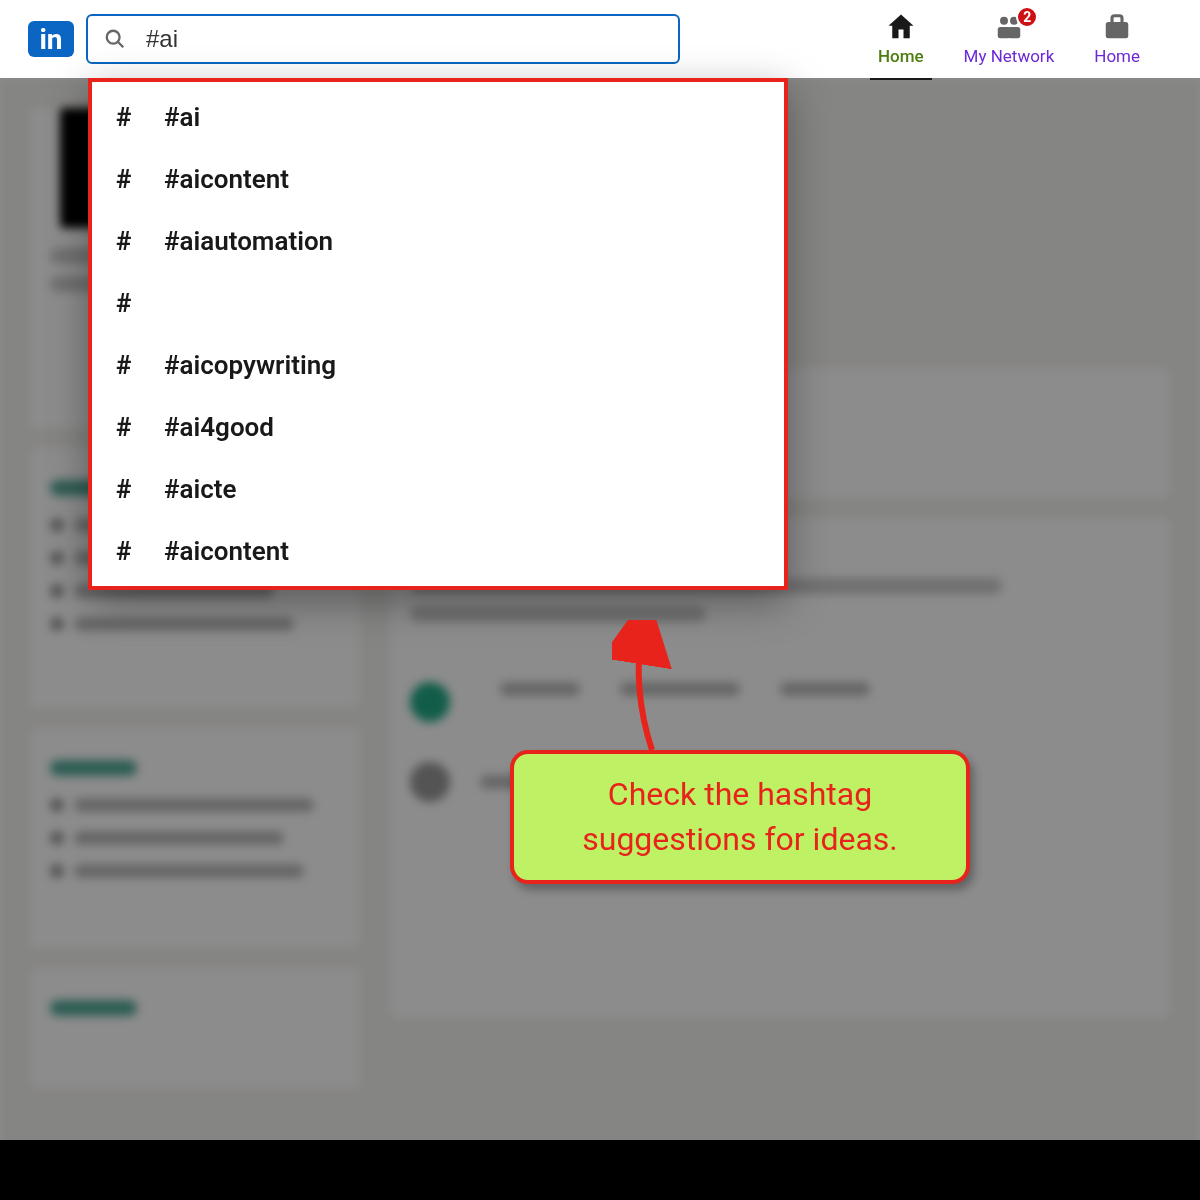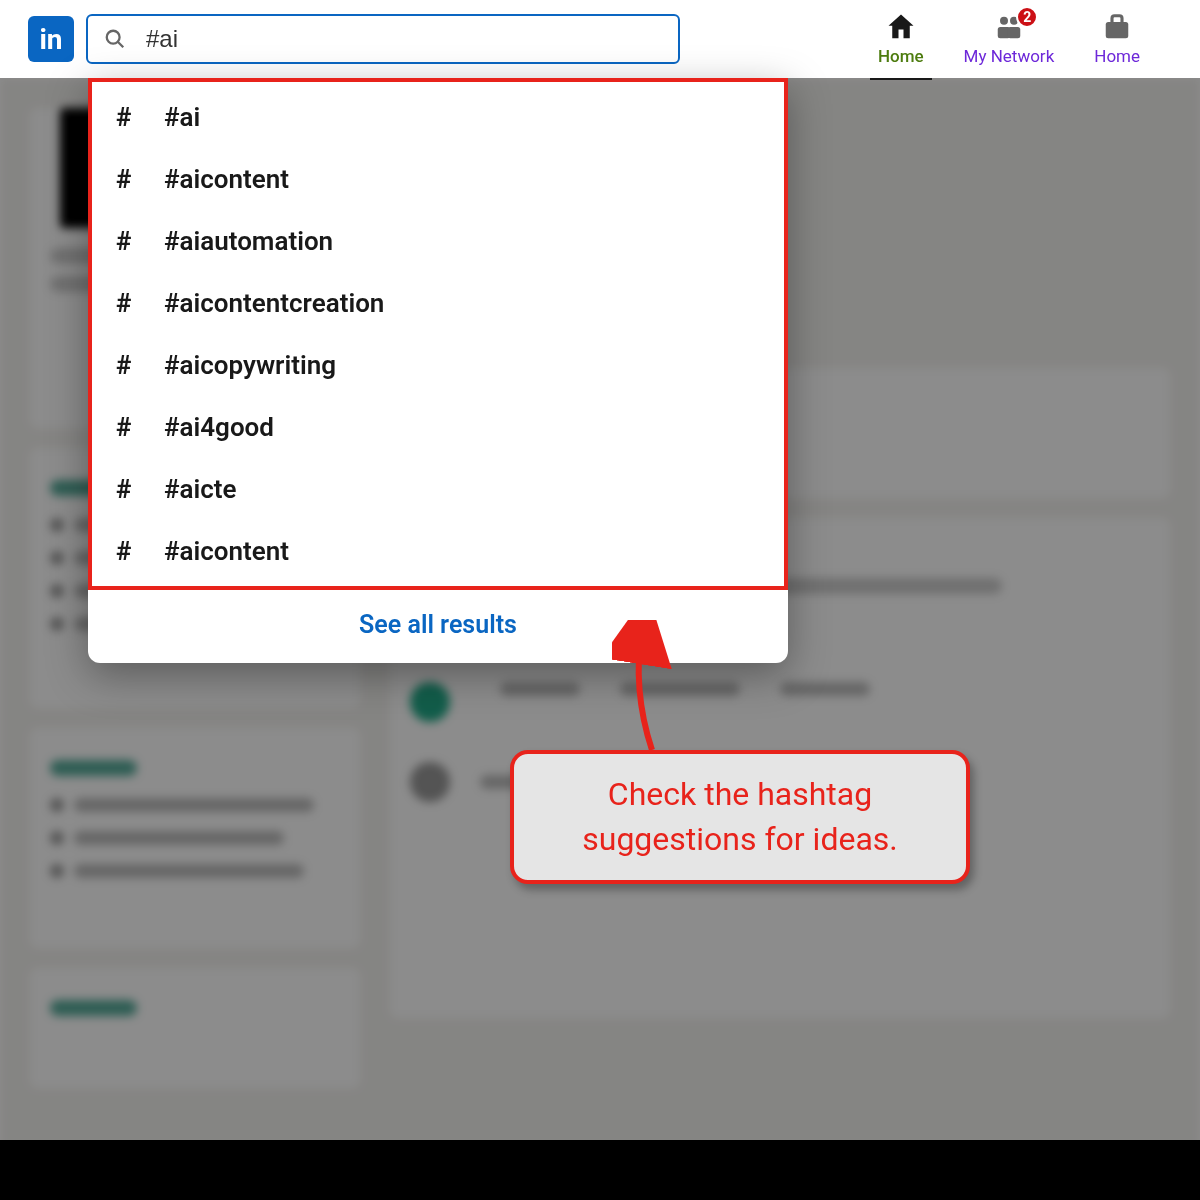--- a/index.html
+++ b/index.html
@@ -16,21 +16,21 @@
     height: 78px;
     background: #fff;
     display: flex;
     align-items: center;
     padding: 0 20px 0 28px;
     position: relative;
     z-index: 50;
   }
   .logo {
     width: 46px;
-    height: 46px;
+    height: 36px;
     background: #0a66c2;
     color: #fff;
     border-radius: 6px;
     display: flex;
     align-items: center;
     justify-content: center;
     font-weight: 700;
     font-size: 28px;
     margin-right: 12px;
     flex-shrink: 0;
@@ -165,21 +165,21 @@
     font-size: 25px;
     font-weight: 600;
     cursor: pointer;
   }
   
   .callout {
     position: absolute;
     top: 750px;
     left: 510px;
     width: 460px;
-    background: #e5e5e5;
+    background: #bef264;
     border: 4px solid #e8231b;
     border-radius: 18px;
     padding: 18px 24px;
     font-size: 32px;
     color: #e8231b;
     text-align: center;
     line-height: 1.4;
     z-index: 70;
     box-shadow: 4px 6px 8px rgba(0,0,0,0.3);
   }
@@ -286,40 +286,38 @@
     <div class="suggestion">
         <span class="hash">#</span>
         <span>#aicontent</span>
       </div>
     <div class="suggestion">
         <span class="hash">#</span>
         <span>#aiautomation</span>
       </div>
     <div class="suggestion">
         <span class="hash">#</span>
-        <span>#aicontentcreation</span>
       </div>
     <div class="suggestion">
         <span class="hash">#</span>
         <span>#aicopywriting</span>
       </div>
     <div class="suggestion">
         <span class="hash">#</span>
         <span>#ai4good</span>
       </div>
     <div class="suggestion">
         <span class="hash">#</span>
         <span>#aicte</span>
       </div>
     <div class="suggestion">
         <span class="hash">#</span>
         <span>#aicontent</span>
       </div>
   </div>
-  <div class="see-all">See all results</div>
 </div>
 
 <svg class="arrow" width="80" height="140">
   <defs>
     <marker id="ah" markerWidth="12" markerHeight="12" refX="6" refY="6" orient="auto">
       <path d="M0,0 L12,6 L0,12 Z" fill="#e8231b"></path>
     </marker>
   </defs>
   <path d="M40,130 Q20,70 30,8" stroke="#e8231b" stroke-width="6" fill="none" marker-end="url(#ah)"></path>
 </svg>

